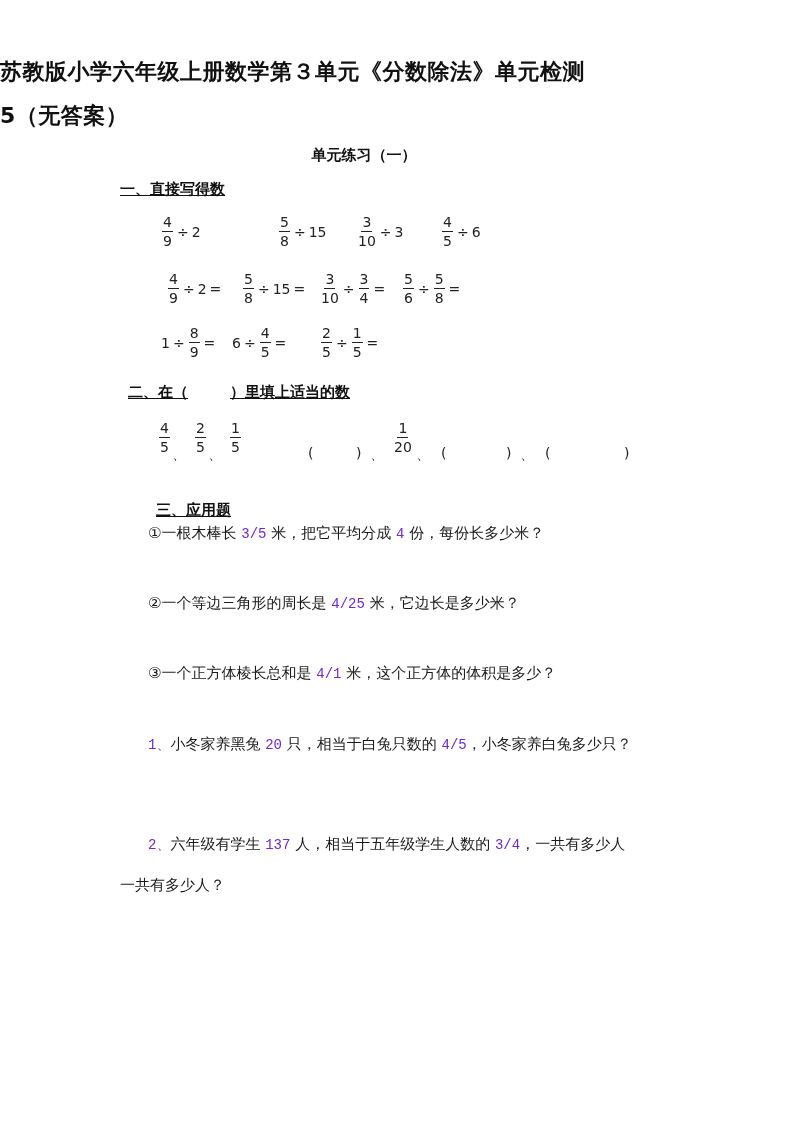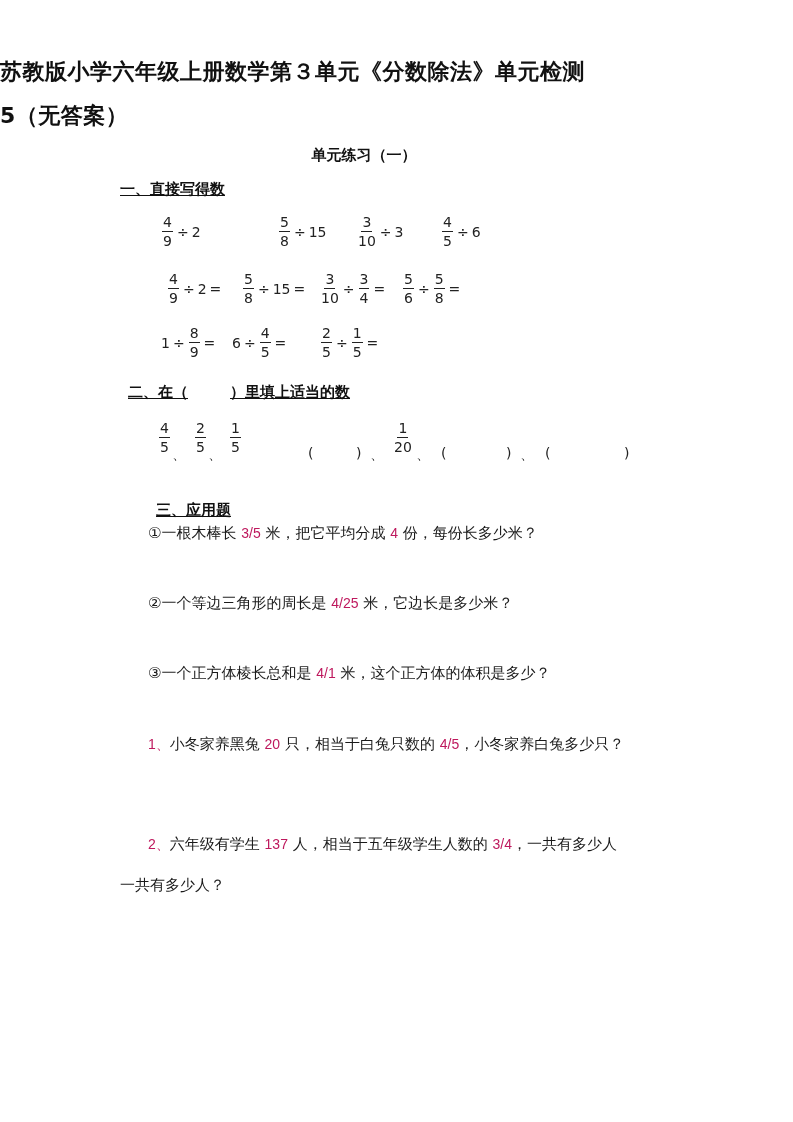--- a/index.html
+++ b/index.html
@@ -7,21 +7,21 @@
   .abs { position: absolute; white-space: nowrap; }
   .title { font-family: "DejaVu Sans", sans-serif; font-weight: bold; font-size: 22px; left: 0; width: 646px; text-align: left; letter-spacing: 0.5px; }
   .subtitle { font-weight: bold; font-size: 15px; left: 8px; width: 712px; text-align: center; }
   .section { font-weight: bold; font-size: 15px; text-decoration: underline; }
   .math { font-family: "DejaVu Sans", sans-serif; font-size: 14px; color: #222; display: flex; align-items: center; }
   .frac { display: inline-flex; flex-direction: column; align-items: center; line-height: 1; margin: 0 1px; }
   .frac .num { padding: 0 1px 2px; border-bottom: 1px solid #222; min-width: 8px; text-align: center; }
   .frac .den { padding-top: 2px; text-align: center; }
   .op { margin: 0 3px; }
   .text { font-size: 15px; color: #1a1a1a; }
-  .serifnum { font-family: Liberation Sans, sans-serif; font-size: 14px; color: #be185d; }
+  .serifnum { font-family: Liberation Mono, monospace; font-size: 14px; color: #6d28d9; }
   .paren { font-size: 14px; color: #222; }
 </style>
 </head>
 <body>
 
 <div class="abs title" style="top:57px;">苏教版小学六年级上册数学第３单元《分数除法》单元检测</div>
 <div class="abs title" style="top:101px;">5（无答案）</div>
 <div class="abs subtitle" style="top:146px;">单元练习（一）</div>
 
 <div class="abs section" style="left:120px; top:180px;">一、直接写得数</div>

